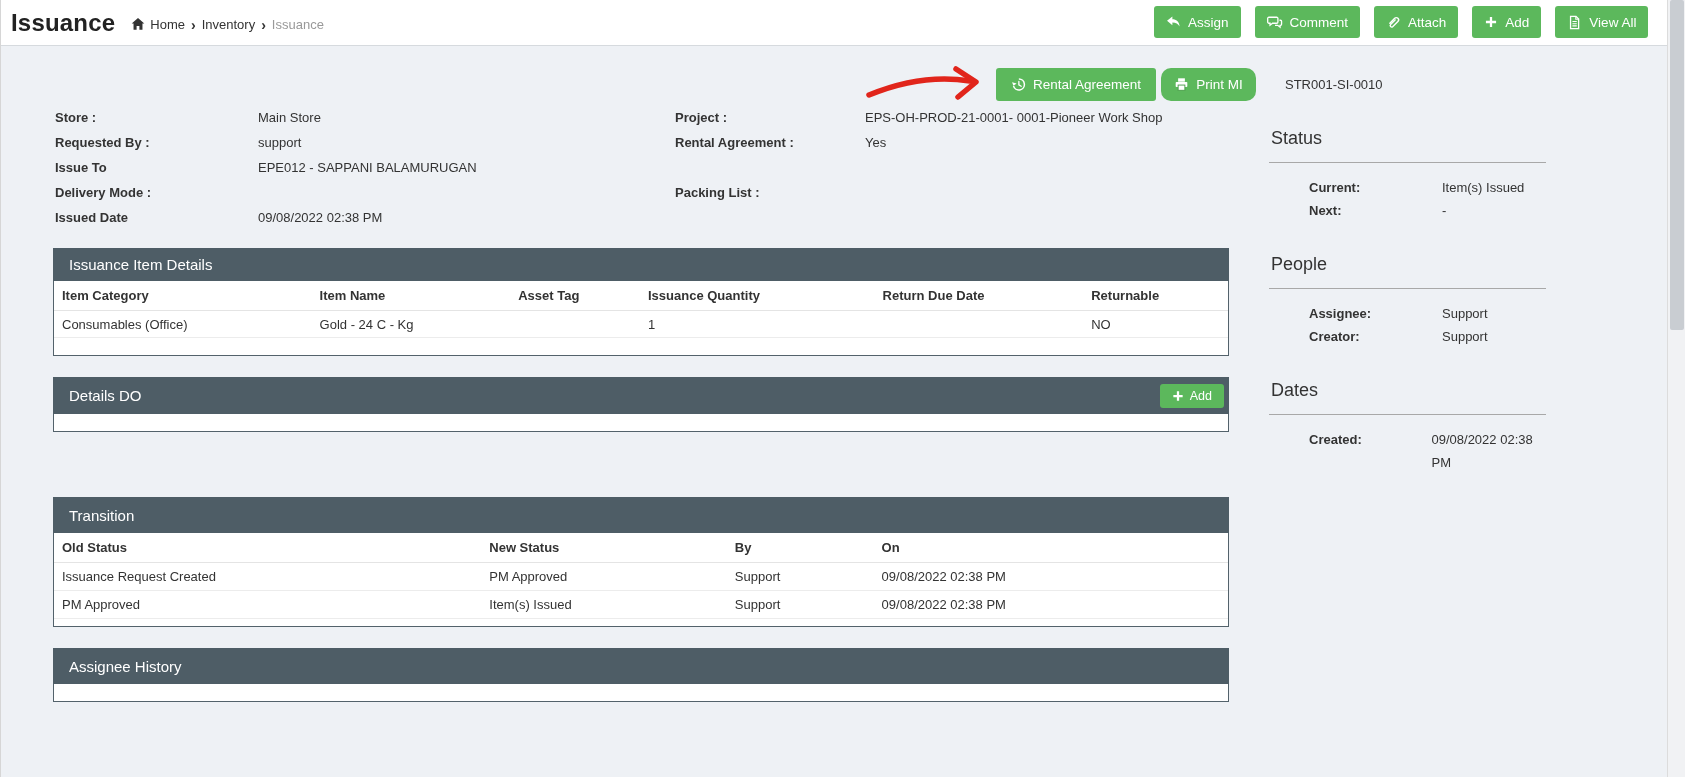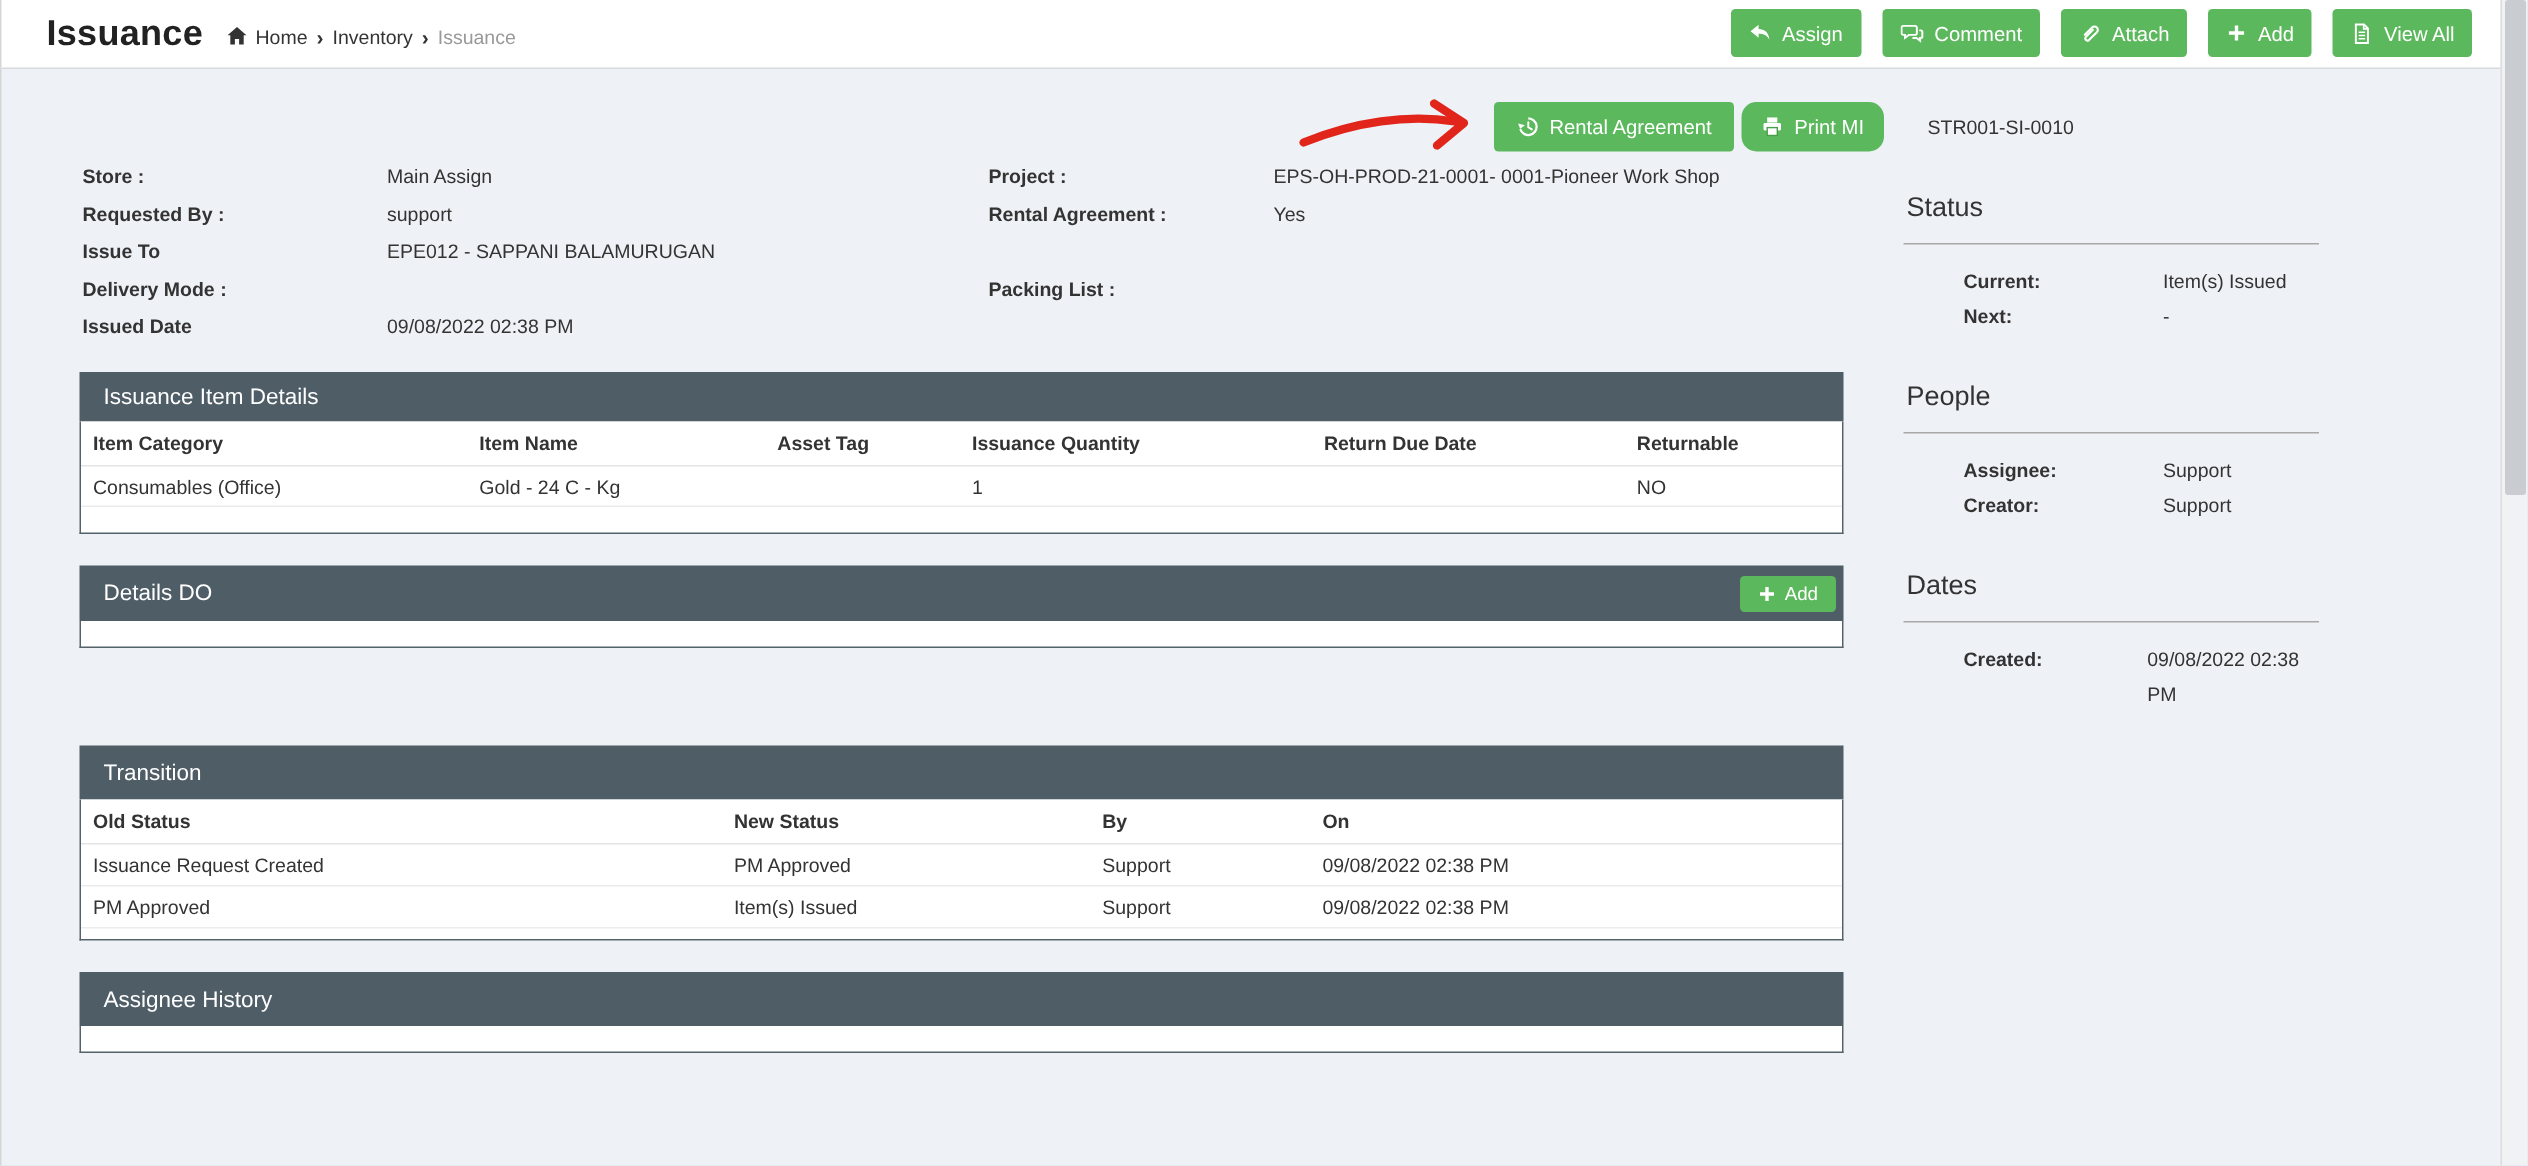--- a/index.html
+++ b/index.html
@@ -10,21 +10,21 @@
     --annotation-arrow:#e1251b;
     --text:#333333;
     --muted:#999999;
   }
   *{margin:0;padding:0;box-sizing:border-box;}
   html,body{background:#dfe3e8;}
   body{font-family:"Liberation Sans",sans-serif;color:var(--text);}
   .screen{position:relative;width:1685px;height:777px;background:var(--page-bg);overflow:hidden;border-left:1px solid #d6d6d6;}
 
   
-  .topbar{position:absolute;left:0;top:0;width:1667px;height:46px;background:var(--topbar-bg);border-bottom:1px solid #d6dade;display:flex;align-items:center;padding-left:30px;}
+  .topbar{position:absolute;left:0;top:0;width:1667px;height:46px;background:var(--topbar-bg);border-bottom:1px solid #d6dade;display:flex;align-items:center;padding-left:10px;}
   .title{font-size:24px;font-weight:700;color:#222;letter-spacing:.2px;margin-right:16px;}
   .breadcrumb{display:flex;align-items:flex-end;gap:6px;font-size:13px;margin-top:3px;}
   .crumb-home{display:flex;align-items:center;gap:5px;cursor:pointer;}
   .crumb{color:#333;text-decoration:none;cursor:pointer;}
   .crumb.current{color:var(--muted);cursor:default;}
   .sep{font-weight:700;font-size:14px;color:#333;line-height:1;}
 
   
   .btn{display:inline-flex;align-items:center;justify-content:center;gap:7px;background:var(--accent-green);color:#fff;border:none;border-radius:3px;font-family:"Liberation Sans",sans-serif;font-size:13.5px;cursor:pointer;white-space:nowrap;}
   .top-actions{position:absolute;left:1153px;top:6px;display:flex;gap:14px;}
@@ -36,21 +36,21 @@
   
   .annotation-arrow{position:absolute;left:862px;top:64px;width:126px;height:42px;pointer-events:none;}
 
   
   .details{position:absolute;font-size:13px;}
   .details-left{left:54px;top:105px;width:560px;}
   .details-right{left:658px;top:105px;width:560px;}
   .drow{display:flex;height:25px;align-items:center;}
   .dlbl{font-weight:700;}
   .details-left .dlbl{width:203px;}
-  .details-right .dlbl{width:190px;}
+  .details-right .dlbl{width:190px;margin-left:16px;}
   .dval{color:#333;}
 
   
   .section-bar{position:absolute;left:52px;width:1176px;background:var(--section-bar);color:#fff;font-size:15px;padding-left:16px;display:flex;align-items:center;}
   .bar-iid{top:248px;height:33px;}
   .bar-sdo{top:377px;height:37px;}
   .bar-tr{top:497px;height:36px;}
   .bar-ah{top:648px;height:36px;}
 
   .tbl{position:absolute;left:52px;width:1176px;background:#fff;border:1px solid #53626b;border-top:none;font-size:13px;}
@@ -160,21 +160,21 @@
         <rect x="4.4" y="1.4" width="7.2" height="3.6" fill="#fff"></rect>
         <rect x="1.8" y="5.4" width="12.4" height="5.2" rx="0.8" fill="#fff"></rect>
         <rect x="4.4" y="8.6" width="7.2" height="5.6" fill="#fff" stroke="#4a9e4a" stroke-width="1"></rect>
       </svg>
     <span>Print MI</span>
   </button>
 
   <div class="details details-left">
     <div class="drow">
         <span class="dlbl">Store :</span>
-        <span class="dval">Main Assign</span>
+        <span class="dval">Main Store</span>
       </div>
     <div class="drow">
         <span class="dlbl">Requested By :</span>
         <span class="dval">support</span>
       </div>
     <div class="drow">
         <span class="dlbl">Issue To</span>
         <span class="dval">EPE012 - SAPPANI BALAMURUGAN</span>
       </div>
     <div class="drow">

